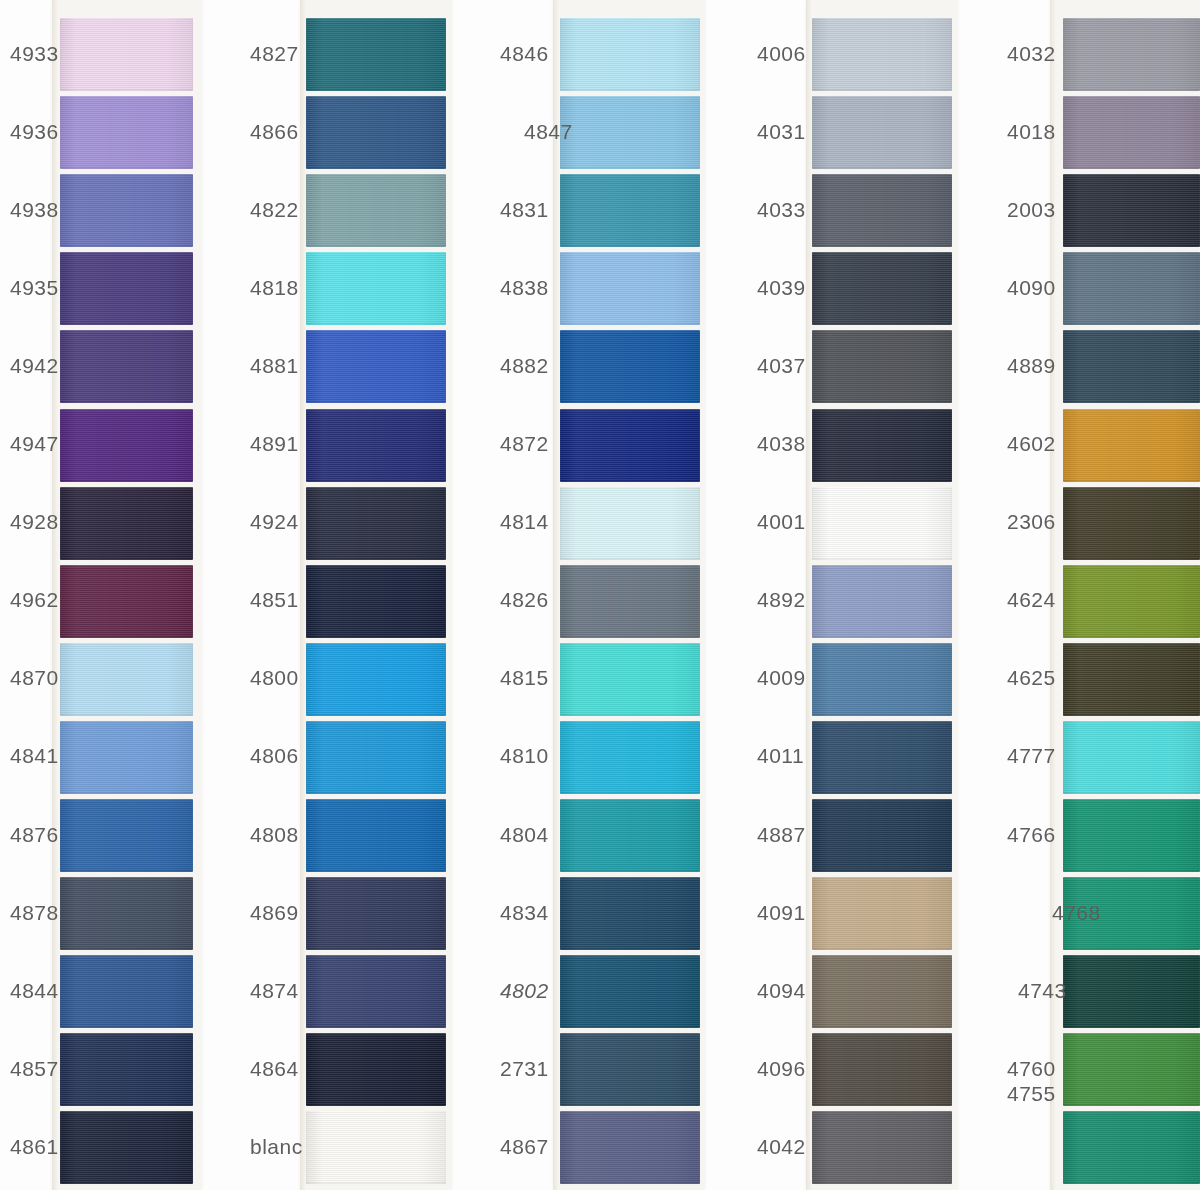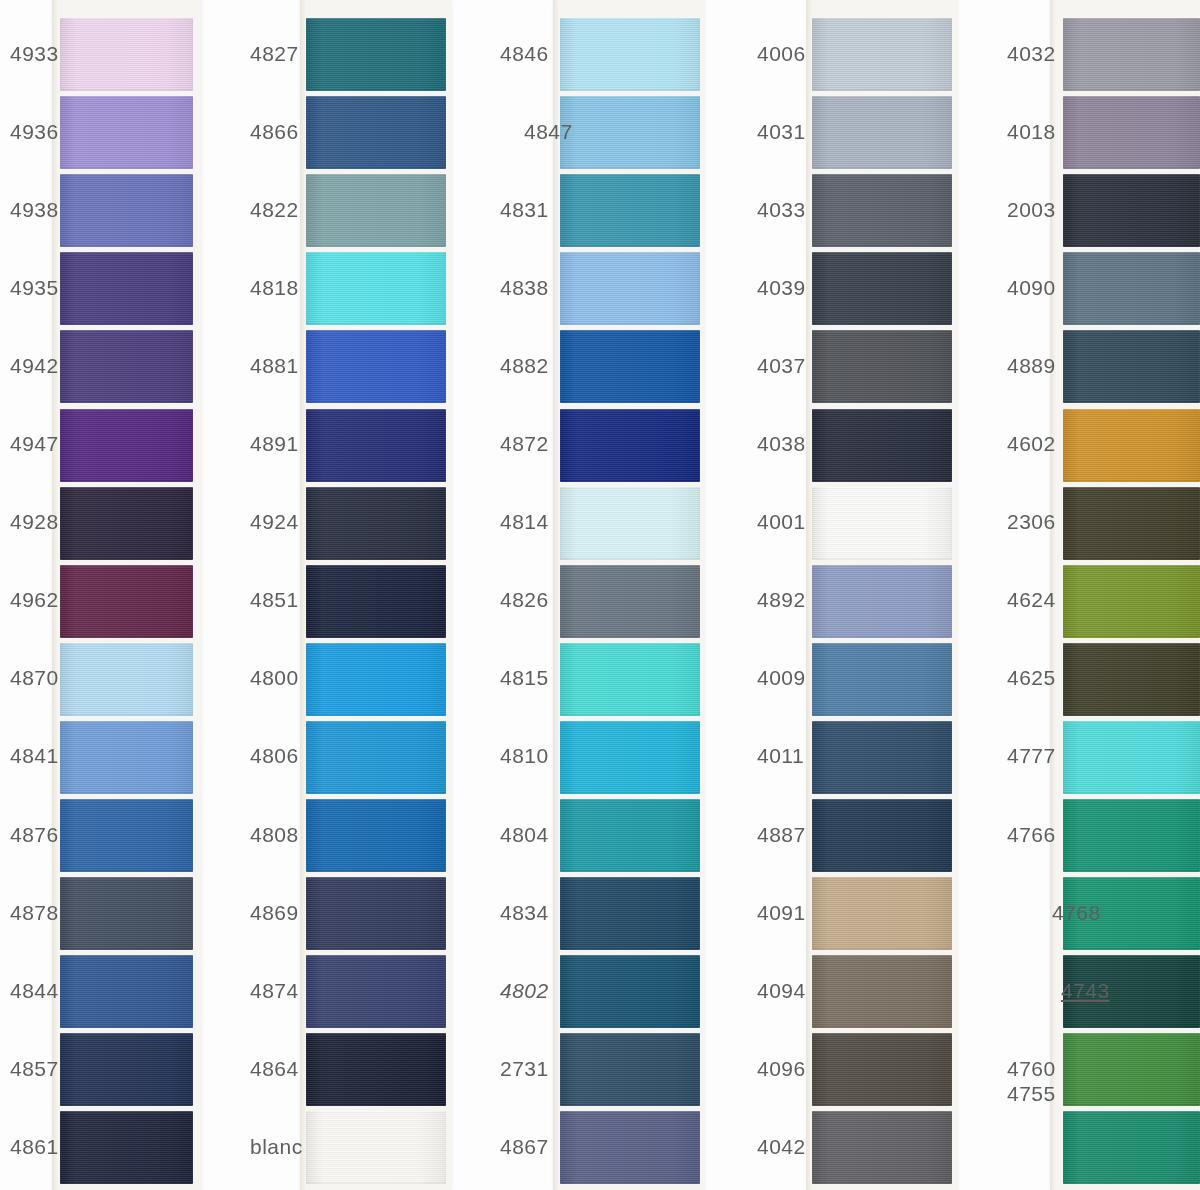--- a/index.html
+++ b/index.html
@@ -242,19 +242,19 @@
       <div class="label" style="left: 1007px; width: 35px; top: 588.2px;">4624</div>
       <div class="swatch" title="4625" style="left: 1063px; width: 137px; top: 642.8px; height: 73px; background: rgb(61, 59, 38);"></div>
       <div class="label" style="left: 1007px; width: 35px; top: 666.3px;">4625</div>
       <div class="swatch" title="4777" style="left: 1063px; width: 137px; top: 720.9px; height: 73px; background: rgb(78, 219, 220);"></div>
       <div class="label" style="left: 1007px; width: 35px; top: 744.4px;">4777</div>
       <div class="swatch" title="4766" style="left: 1063px; width: 137px; top: 799px; height: 73px; background: rgb(20, 146, 113);"></div>
       <div class="label" style="left: 1007px; width: 35px; top: 822.5px;">4766</div>
       <div class="swatch" title="4768" style="left: 1063px; width: 137px; top: 877.1px; height: 73px; background: rgb(20, 146, 111);"></div>
       <div class="label" style="left: 1052px; width: 35px; top: 900.6px;">4768</div>
       <div class="swatch" title="4743" style="left: 1063px; width: 137px; top: 955.2px; height: 73px; background: rgb(17, 63, 57);"></div>
-      <div class="label" style="left: 1061px; width: 35px; top: 978.7px; text-decoration: underline;">4743</div>
+      <div class="label" style="left: 1018px; width: 35px; top: 978.7px;">4743</div>
       <div class="swatch" title="4760" style="left: 1063px; width: 137px; top: 1033.3px; height: 73px; background: rgb(62, 139, 60);"></div>
       <div class="label" style="left: 1007px; width: 35px; top: 1056.8px;">4760</div>
       <div class="swatch" title="4755" style="left: 1063px; width: 137px; top: 1111.4px; height: 73px; background: rgb(22, 138, 107);"></div>
       <div class="label" style="left: 1007px; width: 35px; top: 1082px;">4755</div>
     </div>
   </div>
 
 </body></html>

